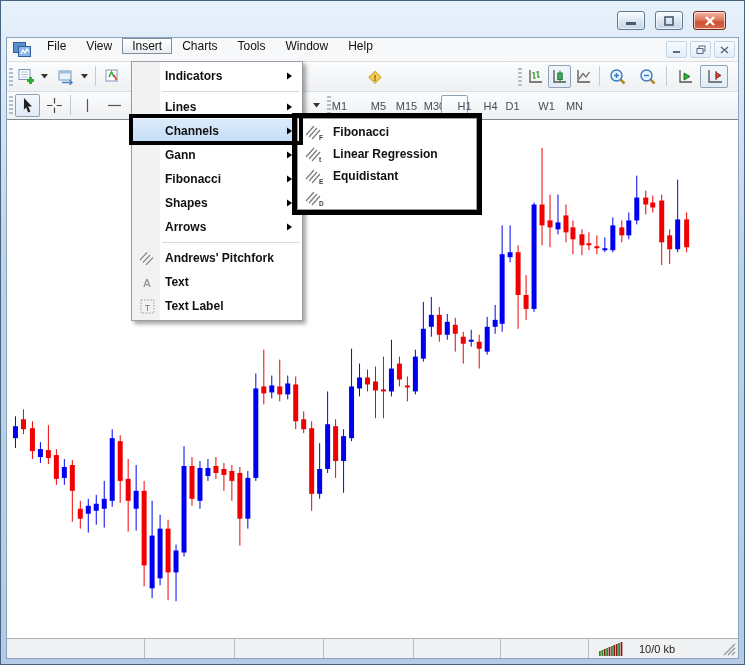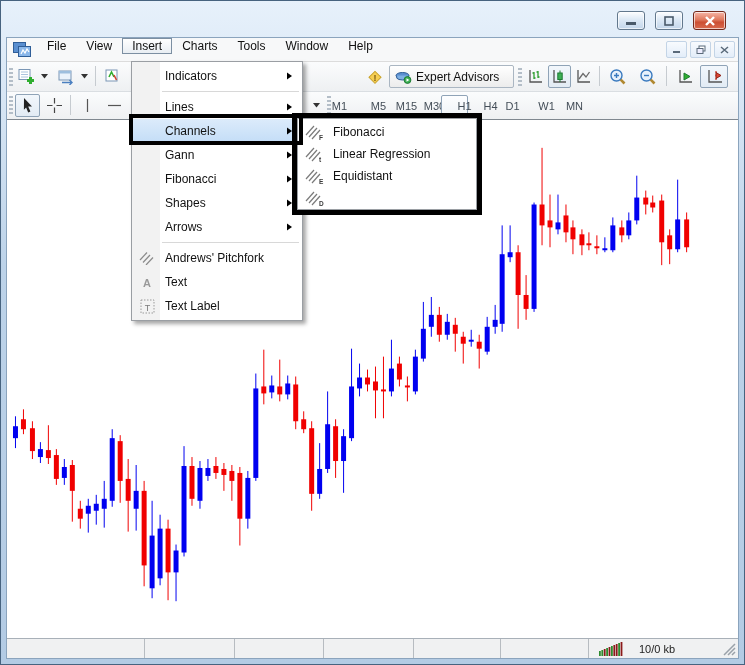--- a/index.html
+++ b/index.html
@@ -53,21 +53,21 @@
     display:flex;align-items:stretch;font-size:11px;color:#222;position:relative;}
   .seg{border-right:1px solid #b7bcc1;}
   .seg-rest{flex:1;display:flex;align-items:center;padding-left:10px;gap:16px;}
   .resize-grip{position:absolute;right:2px;bottom:2px;}
   
   .dropdown{position:absolute;left:130px;top:60px;width:172px;z-index:40;
     background:#fff;border:1px solid #9a9ea3;box-shadow:3px 3px 4px rgba(0,0,0,.35);padding:2px 0;}
   .dropdown::before{content:"";position:absolute;left:0;top:0;bottom:0;width:28px;background:#f2f2f2;}
   .mi{height:24px;display:flex;align-items:center;font-size:12px;color:#111;position:relative;}
   .mi .ic{width:30px;display:flex;align-items:center;justify-content:center;flex:none;}
-  .mi .lbl{flex:1;padding-left:3px;}
+  .mi .lbl{flex:1;padding-left:3px;font-weight:bold;}
   .mi .arr{width:16px;display:flex;align-items:center;}
   .mi.hl{background:linear-gradient(#dcebfb,#c3ddf7);}
   .msep{height:7px;position:relative;}
   .msep::after{content:"";position:absolute;left:30px;right:3px;top:3px;border-top:1px solid #d8d8d8;}
   .submenu-box{position:absolute;left:291px;top:112px;width:190px;height:102px;z-index:55;
     border:5px solid #000;background:#fff;}
   .submenu{position:absolute;inset:0;background:#fff;border:1px solid #9a9ea3;padding:2px 0;}
   .submenu .mi{height:22px;}
   .submenu .mi .ic{width:32px;}
   .ann-channels{position:absolute;left:128px;top:113px;width:174px;height:31px;
@@ -169,29 +169,20 @@
           <rect x="1" y="1" width="11" height="11" fill="#fff" stroke="#7a96b5"></rect>
           <path d="M4 8 L6.5 3 L9 8" stroke="#2fae2f" fill="none" stroke-width="1.6"></path>
           <path d="M9 6 L11.5 11" stroke="#d04030" stroke-width="1.6"></path>
         </svg>
       </div>
       <div class="tbtn" style="left:357px;width:22px">
         <svg width="18" height="18" viewBox="0 0 18 18">
           <rect x="5" y="5" width="8.5" height="8.5" transform="rotate(45 9 9)" fill="#f6ce52" stroke="#c9a22a"></rect>
           <text x="9" y="12.5" text-anchor="middle" font-size="9" font-weight="bold" fill="#7a5a10" font-family="Liberation Sans, sans-serif">!</text>
         </svg>
-      </div>
-      <div class="tbtn raised" style="left:382px;width:125px;justify-content:flex-start;padding-left:5px">
-        <svg width="17" height="15" viewBox="0 0 17 15">
-          <ellipse cx="7.5" cy="6.5" rx="6.5" ry="3" fill="#5b8fd0" stroke="#2f5e98"></ellipse>
-          <path d="M1.5 6.5 Q1 10 4 10.5 Q7.5 11.5 11 10.5 Q14 10 13.5 6.5" fill="#7fb0e4" stroke="#2f5e98"></path>
-          <circle cx="12.5" cy="11" r="3.4" fill="#3cb054" stroke="#1d7a33"></circle>
-          <polygon points="11.5,9.3 14.3,11 11.5,12.7" fill="#fff"></polygon>
-        </svg>
-        <span>Expert Advisors</span>
       </div>
       <div class="grip" style="left:511px"></div>
       <div class="tbtn" style="left:517px;width:23px">
         <svg width="17" height="17" viewBox="0 0 17 17">
           <path d="M3 2 V14 H15" stroke="#555" fill="none" stroke-width="1.3"></path>
           <path d="M7 4 V11 M5.5 5 H7 M7 10 H8.5" stroke="#2f9e2f" stroke-width="1.3"></path>
           <path d="M11 3 V10 M9.5 4 H11 M11 9 H12.5" stroke="#2f9e2f" stroke-width="1.3"></path>
         </svg>
       </div>
       <div class="tbtn pressed" style="left:541px;width:23px">

